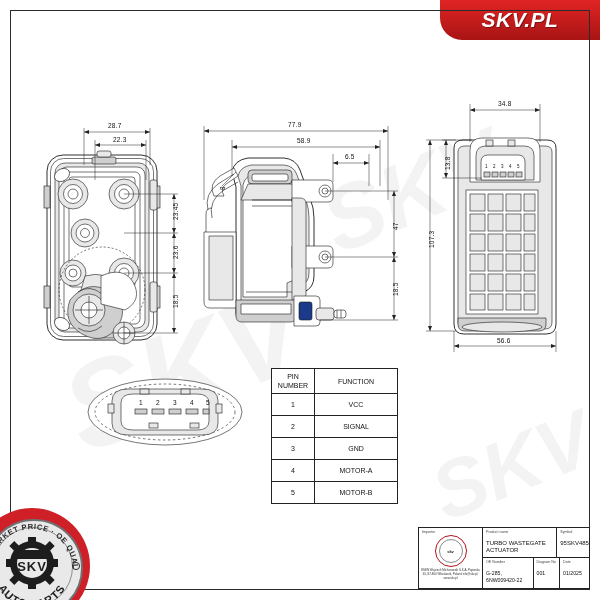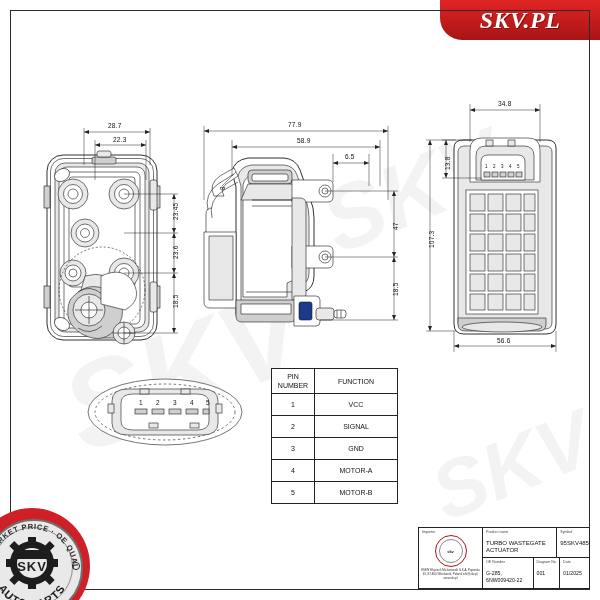--- a/index.html
+++ b/index.html
@@ -15,23 +15,23 @@
   
   #brand-bar{
     position:absolute;left:440px;top:0;width:160px;height:40px;
     background:linear-gradient(180deg,#e02424 0%,#c21b1b 55%,#a81414 100%);
     border-bottom-left-radius:22px;
     display:flex;align-items:center;justify-content:center;
     overflow:hidden;
   }
   #brand-bar .logo{
     color:#fff;font-weight:bold;font-style:italic;
-    font-size:24px;letter-spacing:.5px;
+    font-size:21px;letter-spacing:.5px;
     text-shadow:1px 1px 0 rgba(0,0,0,.35);
-    font-family:Liberation Serif, serif;
+    font-family:Liberation Sans, sans-serif;
   }
 
   
   #frame{
     position:absolute;left:10px;top:10px;width:580px;height:580px;
     border:1px solid #2b2b2b;box-sizing:border-box;
   }
 
   
   .wm{

